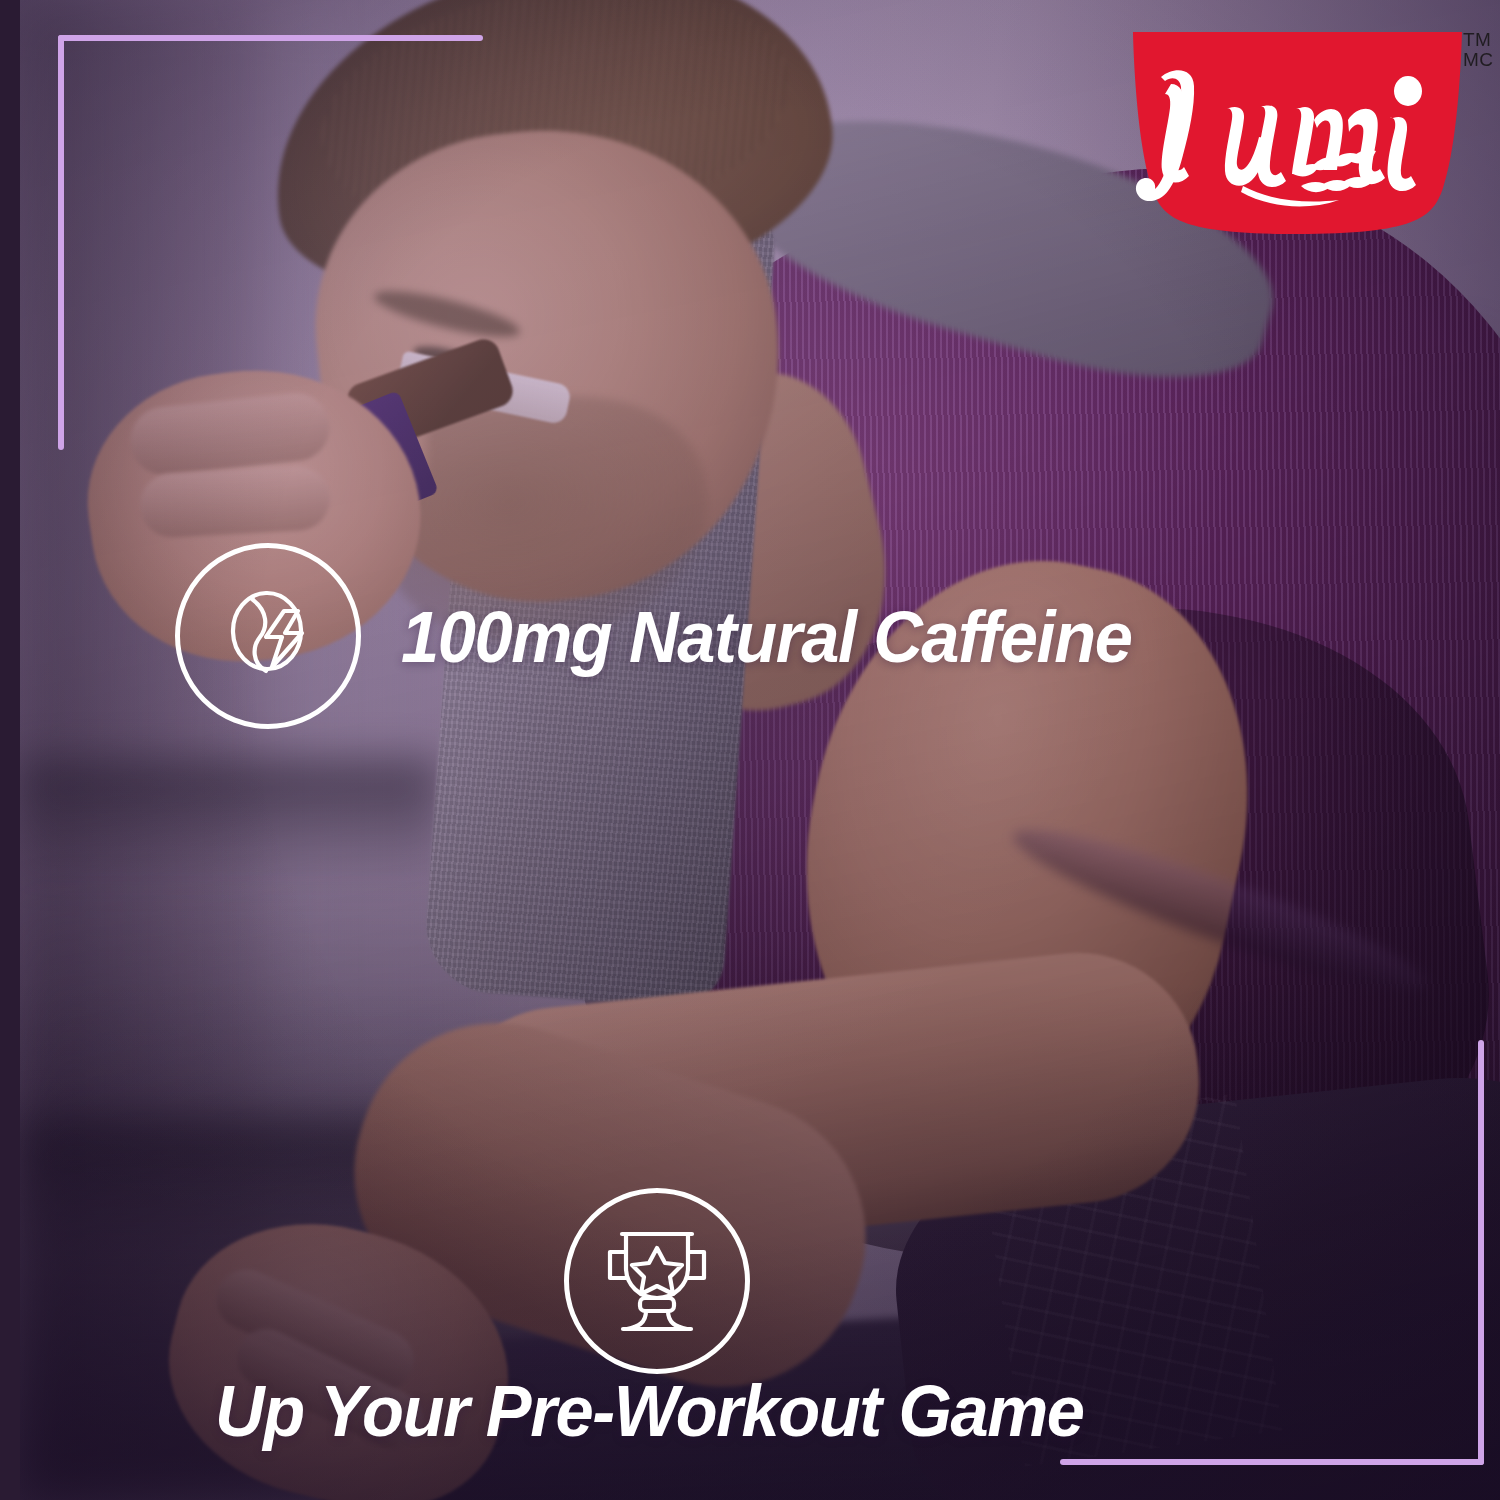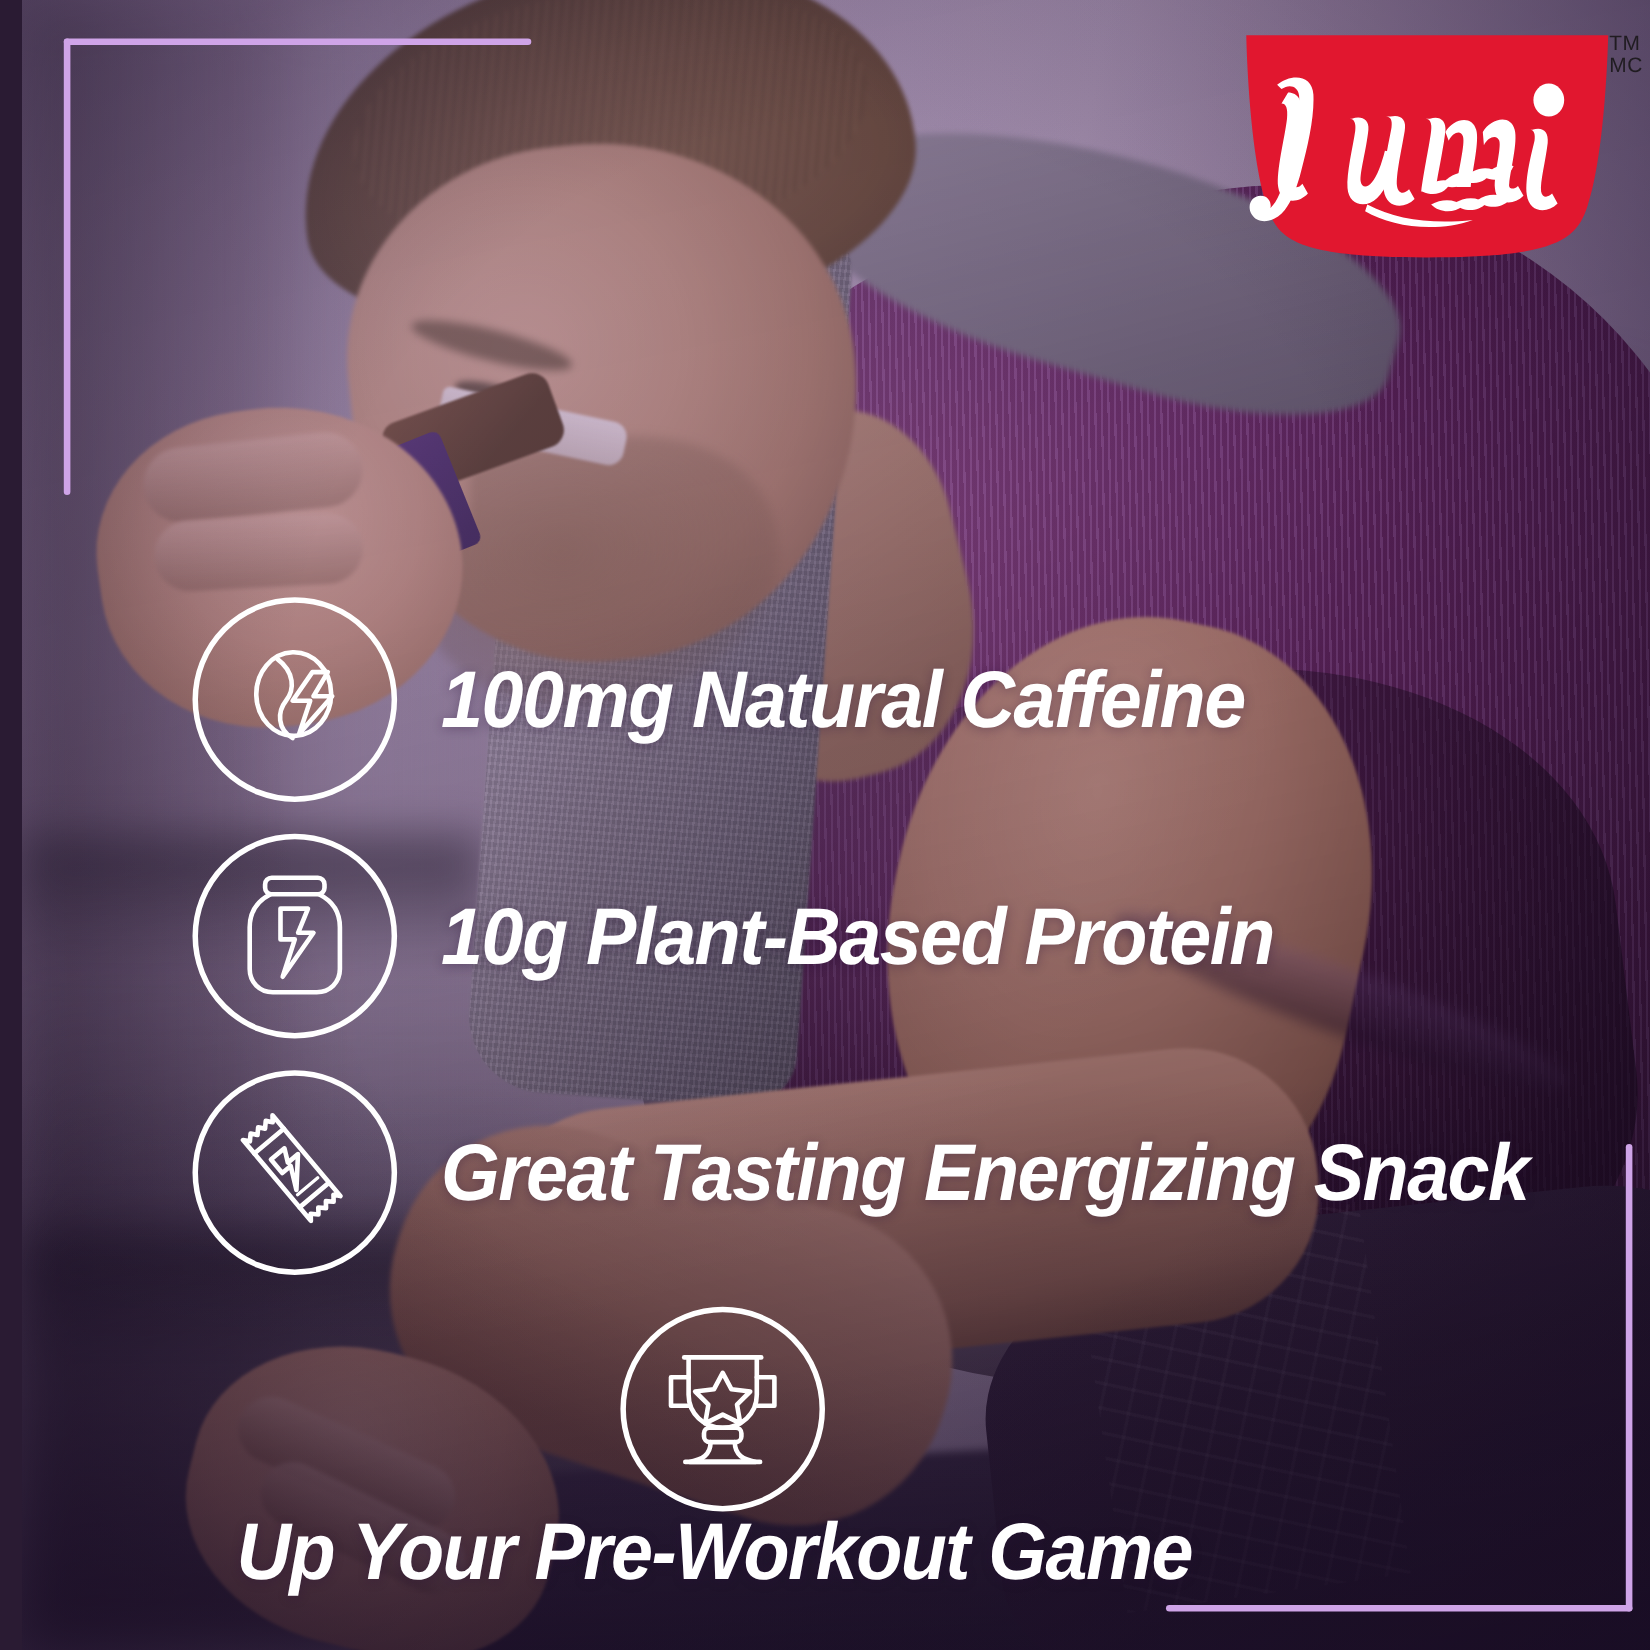--- a/index.html
+++ b/index.html
@@ -468,47 +468,21 @@
           <g fill="none" stroke="#fff" stroke-width="4.2" stroke-linejoin="round" stroke-linecap="round">
             <path d="M58 12 a34 38 0 1 0 2 76 a34 38 0 1 0 -2 -76 Z"></path>
             <path d="M44 18 c16 12 16 28 8 38 c-8 10 -8 26 6 34"></path>
             <path d="M76 30 l-18 26 h16 l-10 30 l30 -34 h-17 l13 -22 z"></path>
           </g>
         </svg>
       </div>
       <div class="feature-label">100mg Natural Caffeine</div>
     </div>
 
-    <div class="feature-row r1">
-      <div class="icon-circle">
-        <svg width="106" height="118" viewBox="0 0 106 118">
-          <g fill="none" stroke="#fff" stroke-width="4.2" stroke-linejoin="round" stroke-linecap="round">
-            <rect x="26" y="6" width="54" height="15" rx="6"></rect>
-            <path d="M31 21 c-12 6 -19 16 -19 30 v38 c0 12 9 21 21 21 h40 c12 0 21 -9 21 -21 v-38 c0 -14 -7 -24 -19 -30"></path>
-            <path d="M60 34 H40 v28 h13 l-11 34 l28 -40 H56 l9 -22 z"></path>
-          </g>
-        </svg>
-      </div>
-      <div class="feature-label">10g Plant-Based Protein</div>
-    </div>
-
-    <div class="feature-row r2">
-      <div class="icon-circle">
-        <svg width="122" height="122" viewBox="0 0 122 122">
-          <g fill="none" stroke="#fff" stroke-width="4.2" stroke-linejoin="round" stroke-linecap="round" transform="rotate(-40 61 61)">
-            <path d="M44 8 l4 5 l5 -5 l4 5 l5 -5 l4 5 l5 -5 l4 5 l4 -5 v96 l-4 -5 l-4 5 l-5 -5 l-4 5 l-5 -5 l-4 5 l-5 -5 l-4 5 z"></path>
-            <path d="M44 24 h35"></path>
-            <path d="M44 88 h35"></path>
-            <path d="M68 38 H52 v16 h10 l-10 20 l22 -24 H62 l6 -12 z"></path>
-            <path d="M50 78 h24" stroke-width="3"></path>
-          </g>
-        </svg>
-      </div>
-      <div class="feature-label">Great Tasting Energizing Snack</div>
-    </div>
+
 
     <div class="feature-row r3">
       <div class="icon-circle">
         <svg width="118" height="110" viewBox="0 0 118 110">
           <g fill="none" stroke="#fff" stroke-width="4.2" stroke-linejoin="round" stroke-linecap="round">
             <path d="M24 8 h70"></path>
             <path d="M28 8 v34 c0 17 14 30 31 30 c17 0 31 -13 31 -30 V8"></path>
             <path d="M28 26 H12 v26 h16"></path>
             <path d="M90 26 h16 v26 H90"></path>
             <rect x="42" y="72" width="34" height="13" rx="5"></rect>

